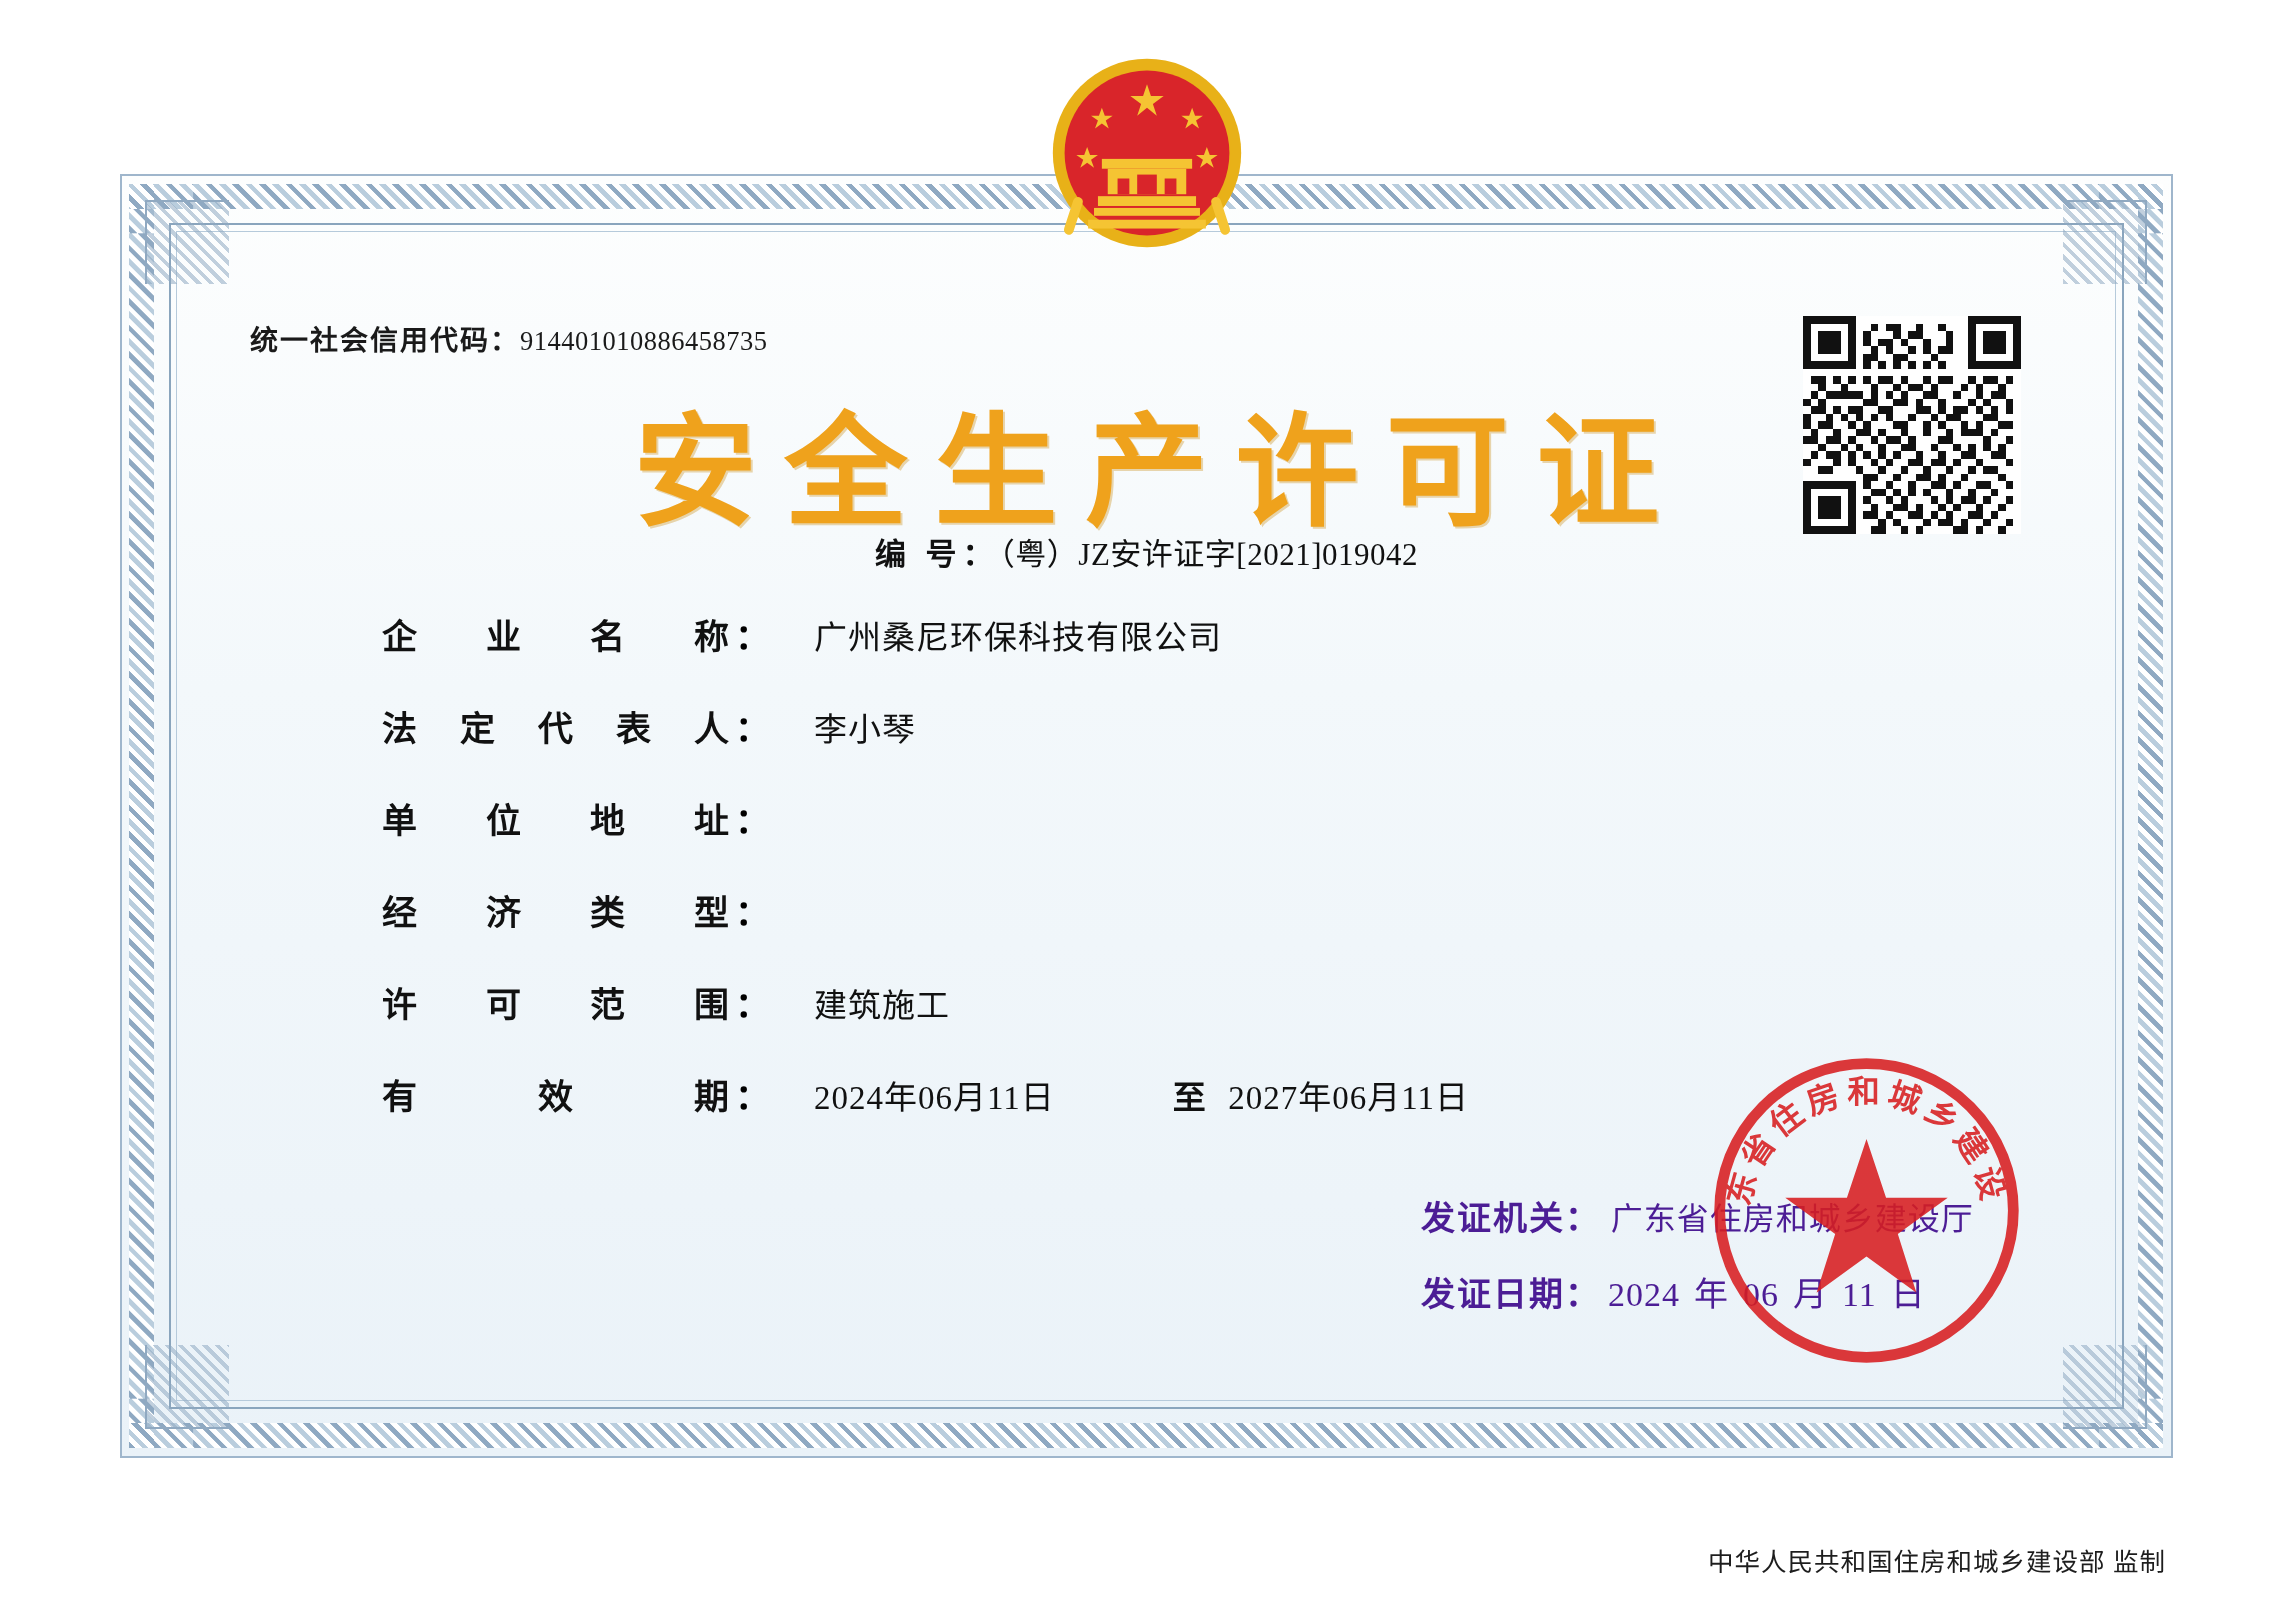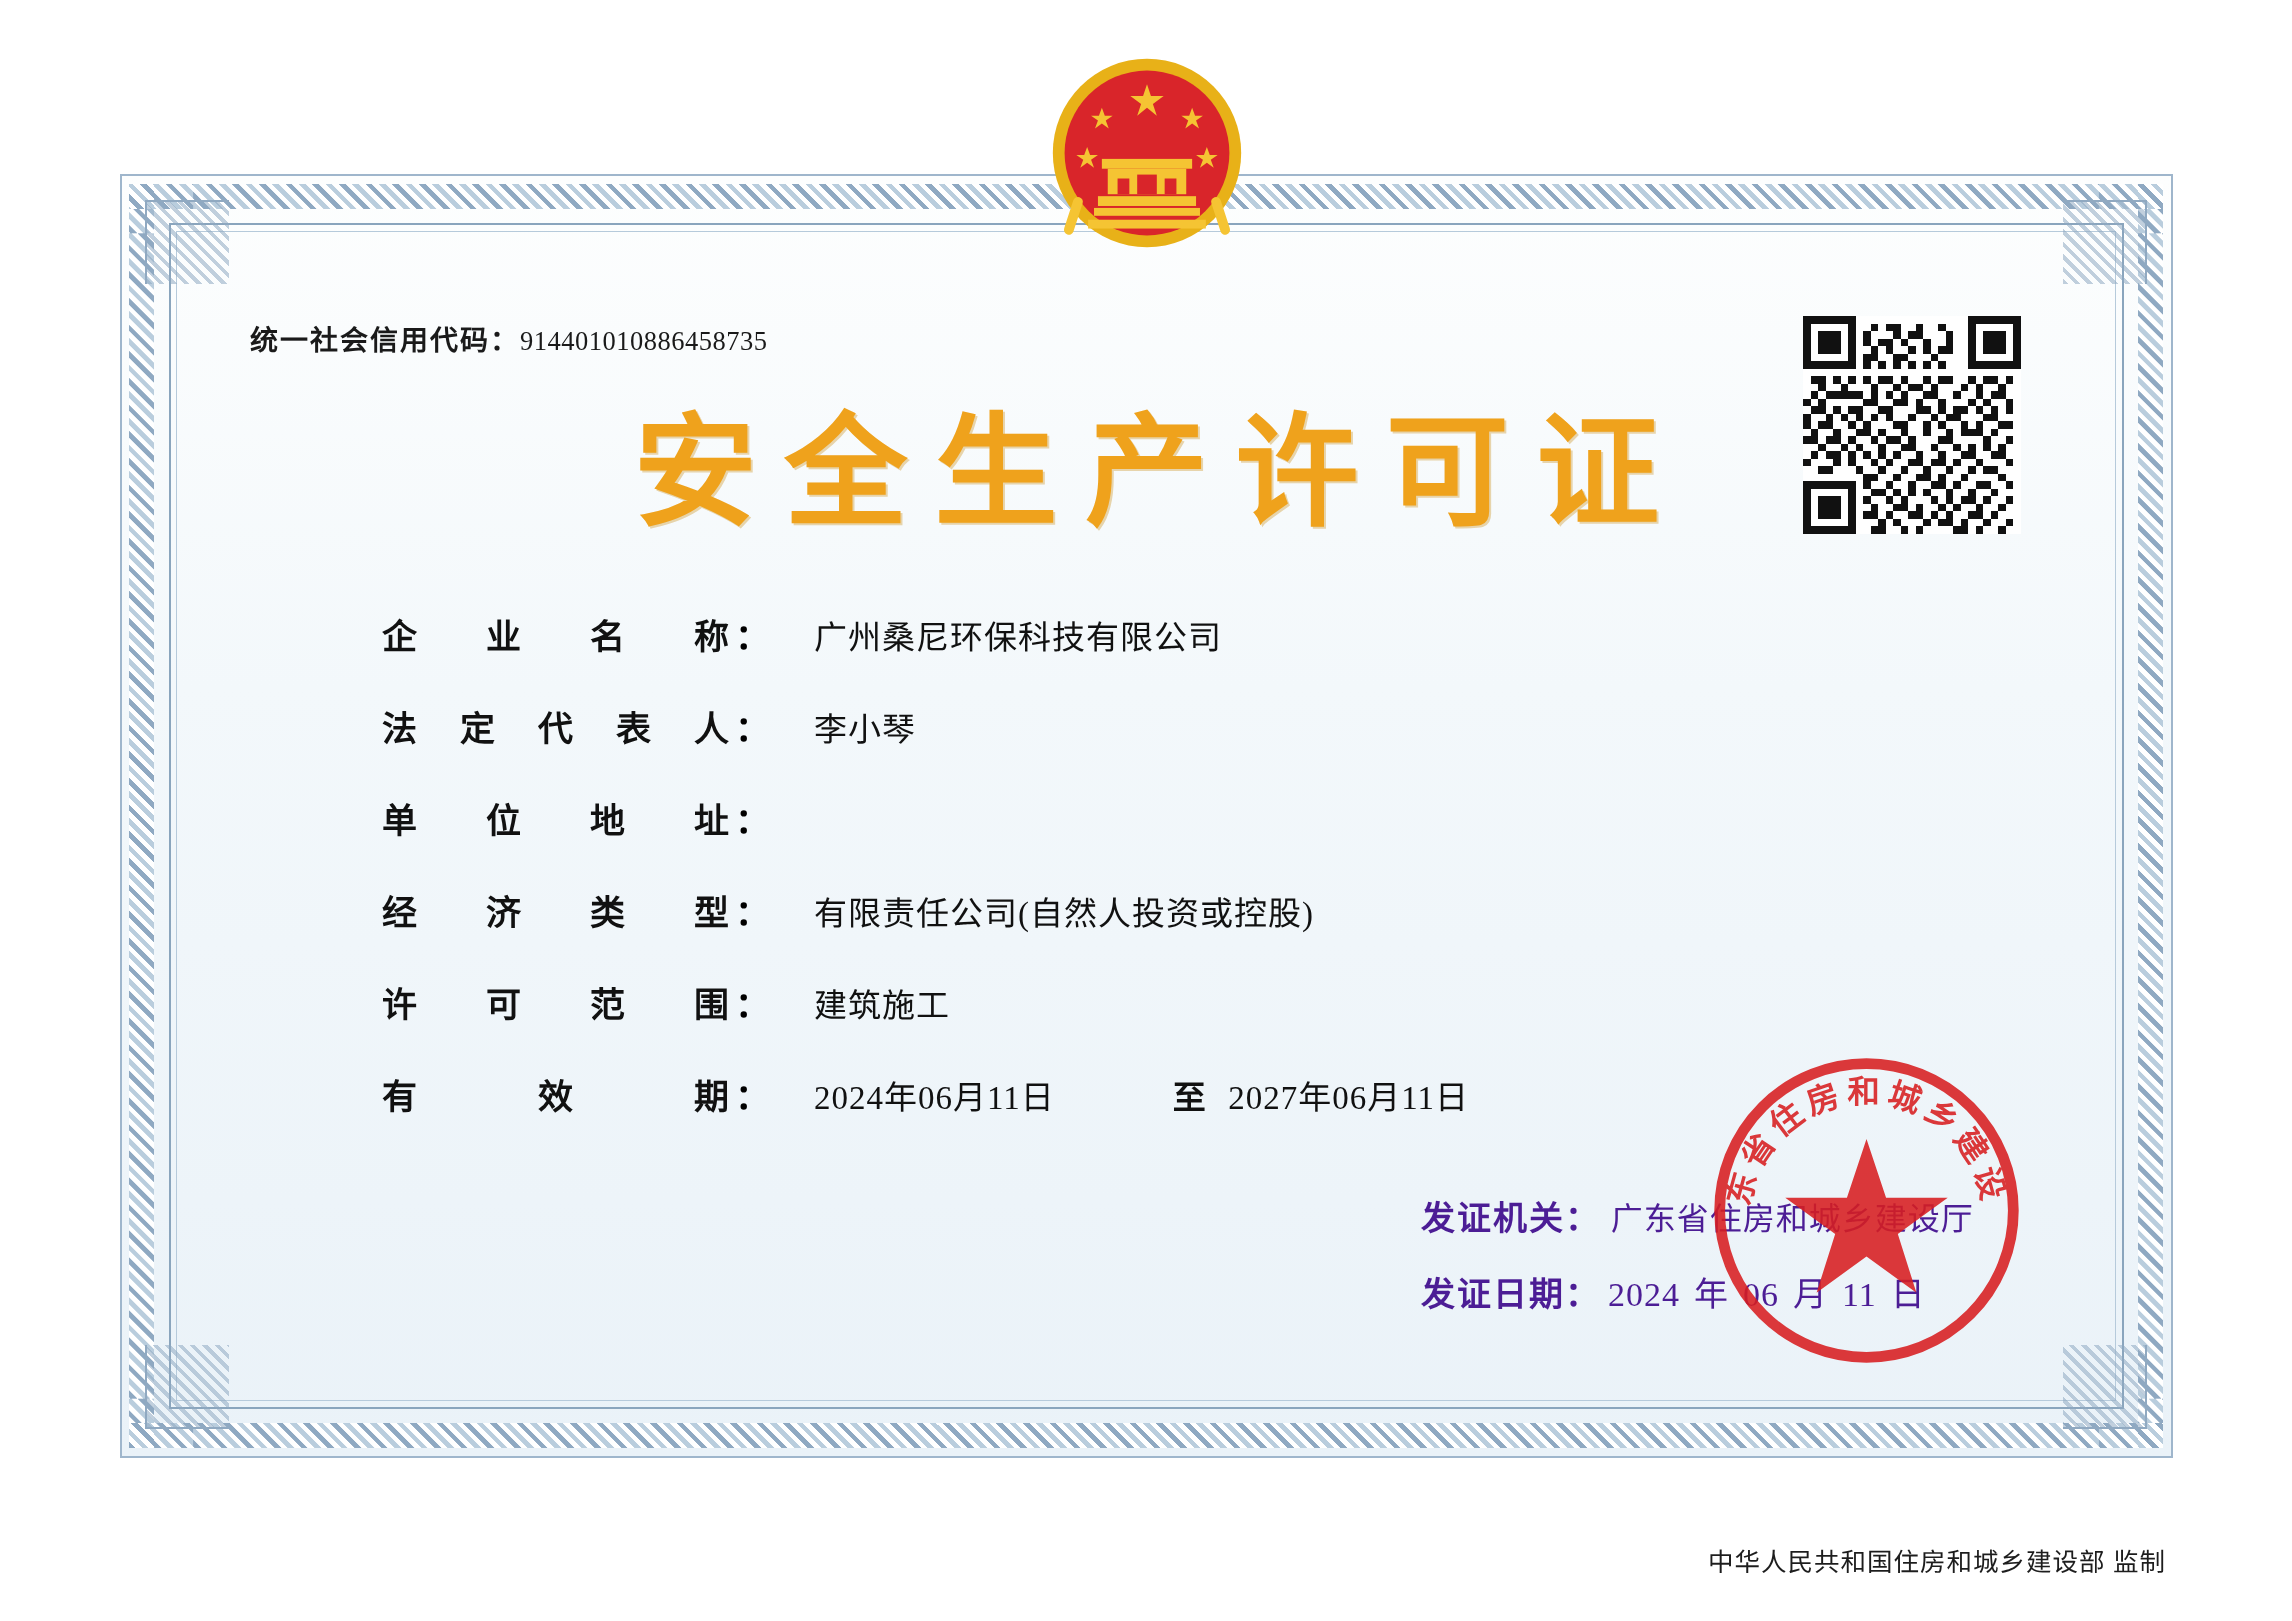--- a/index.html
+++ b/index.html
@@ -497,20 +497,23 @@
         <rect x="13" y="28" width="1" height="1"></rect>
       <rect x="15" y="28" width="1" height="1"></rect>
         <rect x="20" y="28" width="2" height="1"></rect>
       <rect x="23" y="28" width="1" height="1"></rect>
         <rect x="26" y="28" width="1" height="1"></rect>
     </g>
   </svg>
 
   <div class="title">安全生产许可证</div>
 
+  <div class="cert-no">
+    <span class="lbl">编 号：</span><span class="val">（粤）JZ安许证字[2021]019042</span>
+  </div>
 
   <div class="fields">
 
     <div class="row">
       <span class="k">
         <span class="ch">企</span>
           <span class="ch">业</span>
           <span class="ch">名</span>
           <span class="ch">称</span>
       </span>
@@ -541,21 +544,20 @@
     </div>
 
     <div class="row">
       <span class="k">
         <span class="ch">经</span>
           <span class="ch">济</span>
           <span class="ch">类</span>
           <span class="ch">型</span>
       </span>
       <span class="colon">：</span>
-      <span class="v">有限责任公司(自然人投资或控股)</span>
     </div>
 
     <div class="row">
       <span class="k">
         <span class="ch">许</span>
           <span class="ch">可</span>
           <span class="ch">范</span>
           <span class="ch">围</span>
       </span>
       <span class="colon">：</span>

